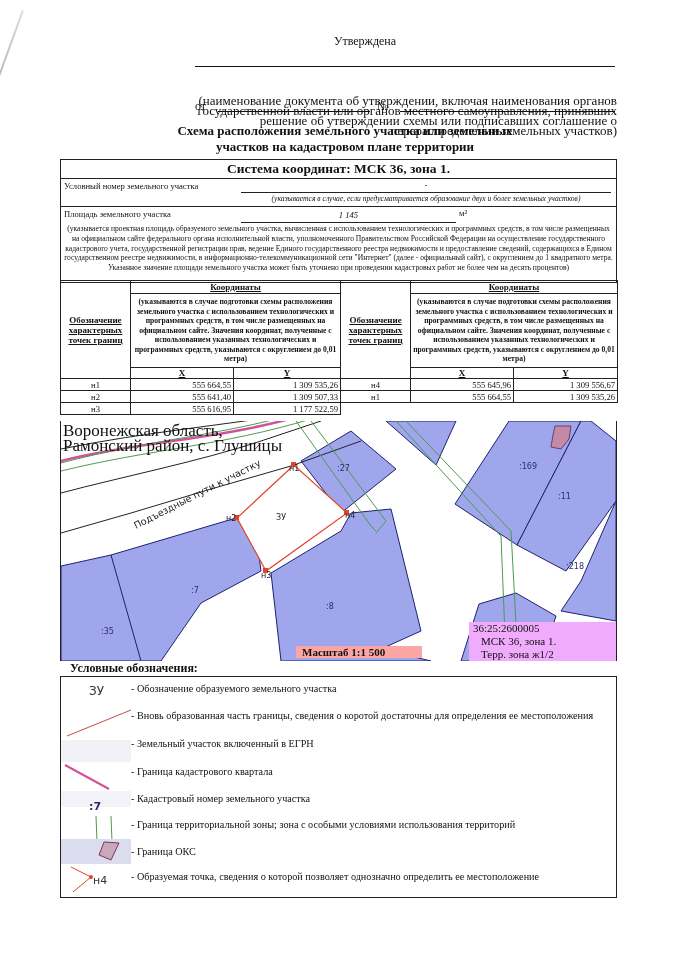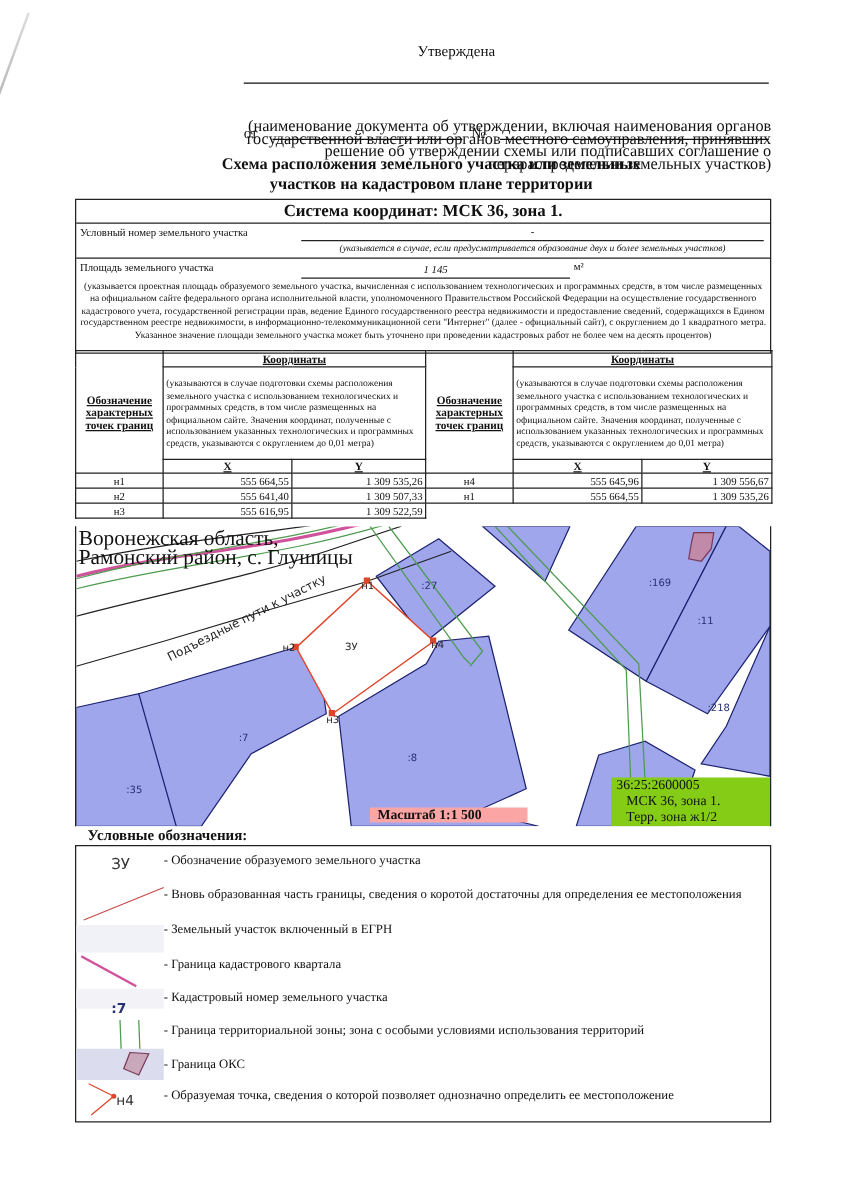--- a/index.html
+++ b/index.html
@@ -12,21 +12,21 @@
   .uline { position:absolute; height:1px; background:#111; }
   .note-small { font-size:13px; text-align:right; line-height:10px;margin-top:28px; }
   .title { font-weight:bold; font-size:13px; text-align:center; line-height:16px; }
   .frame { position:absolute; left:60px; top:159px; width:557px; border:1.5px solid #222; box-sizing:border-box; }
   .coord-title { text-align:center; font-weight:bold; font-size:13.5px; border-bottom:1px solid #222; height:18px; line-height:18px; }
   .row { border-bottom:1px solid #222; position:relative; font-size:8.6px; }
   table { border-collapse:collapse; font-size:8.6px; }
   td, th { border:1px solid #222; padding:0 2px; }
   .tbl-wrap { position:absolute; left:60px; top:280px; }
   th.head { font-weight:bold; font-size:9px;text-decoration:underline; }
-  .hint { font-weight:normal; font-size:7.6px; line-height:9.5px; }
+  .hint { font-weight:bold; font-size:7.6px; line-height:9.5px; text-align:center; }
   .num { text-align:right; }
   .map { position:absolute; left:60px; top:421px; width:557px; height:240px; overflow:hidden; border-left:1.5px solid #222; border-right:1.5px solid #222; box-sizing:border-box; }
   .legend { position:absolute; left:60px; top:676px; width:557px; height:222px; border:1.5px solid #222; box-sizing:border-box; }
   .legend-title { position:absolute; left:70px; top:661px; font-weight:bold; font-size:12px; }
   .lg-text { position:absolute; font-size:10.2px; line-height:13px; }
 </style>
 </head>
 <body>
 
 <div class="scanline"></div>
@@ -95,21 +95,21 @@
       <td style="text-align:center">н2</td>
       <td class="num">555 641,40</td>
       <td class="num">1 309 507,33</td>
       <td style="text-align:center">н1</td>
       <td class="num">555 664,55</td>
       <td class="num">1 309 535,26</td>
     </tr>
     <tr style="height:12px;">
       <td style="text-align:center">н3</td>
       <td class="num">555 616,95</td>
-      <td class="num">1 309 522,59</td>
+      <td class="num">1 177 522,59</td>
       <td colspan="3" style="border:none;border-left:1px solid #222;"></td>
     </tr>
   </tbody>
     </table>
 </div>
 
 <div class="map">
   <svg width="557" height="240" viewBox="0 0 557 240">
     <g fill="#9fa6ec" stroke="#1d2370" stroke-width="1">
       <polygon points="0,145 50,134 100,240 0,240"></polygon>
@@ -160,21 +160,21 @@
       <text x="200" y="157">н3</text>
       <text x="284" y="97">н4</text>
       <text x="75" y="108" transform="rotate(-27 75 108)" font-size="9.5">Подъездные пути к участку</text>
     </g>
   </svg>
   <div class="abs" style="left:2px;top:2px;font-size:17px;line-height:15px;background:rgba(255,255,255,0.0);">
     <div>Воронежская область,</div>
     <div>Рамонский район, с. Глушицы</div>
   </div>
   <div class="abs" style="left:235px;top:225px;width:120px;background:#fca5a5;font-weight:bold;font-size:11px;padding-left:6px;">Масштаб 1:1 500</div>
-  <div class="abs" style="left:428px;top:201px;width:150px;background:#84cc16;font-size:11px;line-height:13px;padding-left:4px;">
+  <div class="abs" style="left:408px;top:201px;width:150px;background:#f0abfc;font-size:11px;line-height:13px;padding-left:4px;">
     <div>36:25:2600005</div>
     <div style="padding-left:8px">МСК 36, зона 1.</div>
     <div style="padding-left:8px">Терр. зона ж1/2</div>
   </div>
 </div>
 
 <div class="legend-title">Условные обозначения:</div>
 <div class="legend">
   <svg class="abs" style="left:0;top:0;" width="80" height="220">
     <text x="28" y="18" font-family="DejaVu Sans, sans-serif" font-size="12" fill="#333">ЗУ</text>

